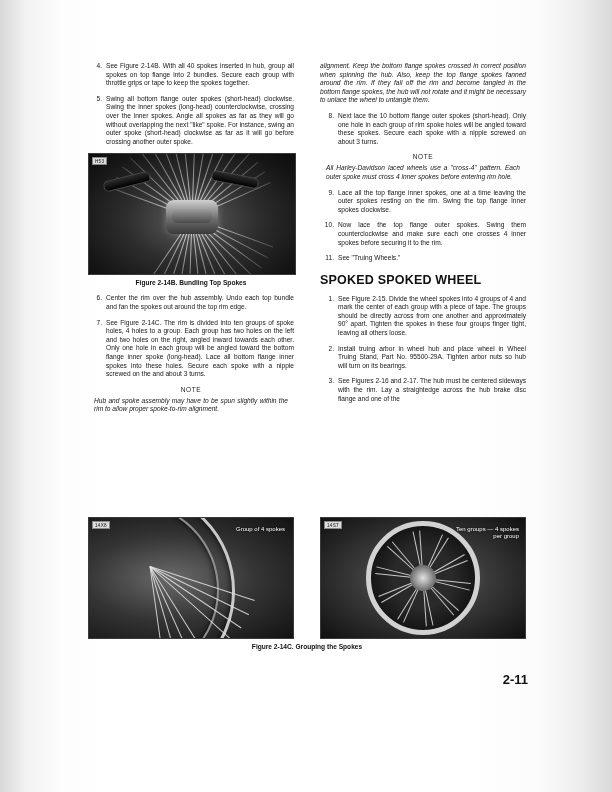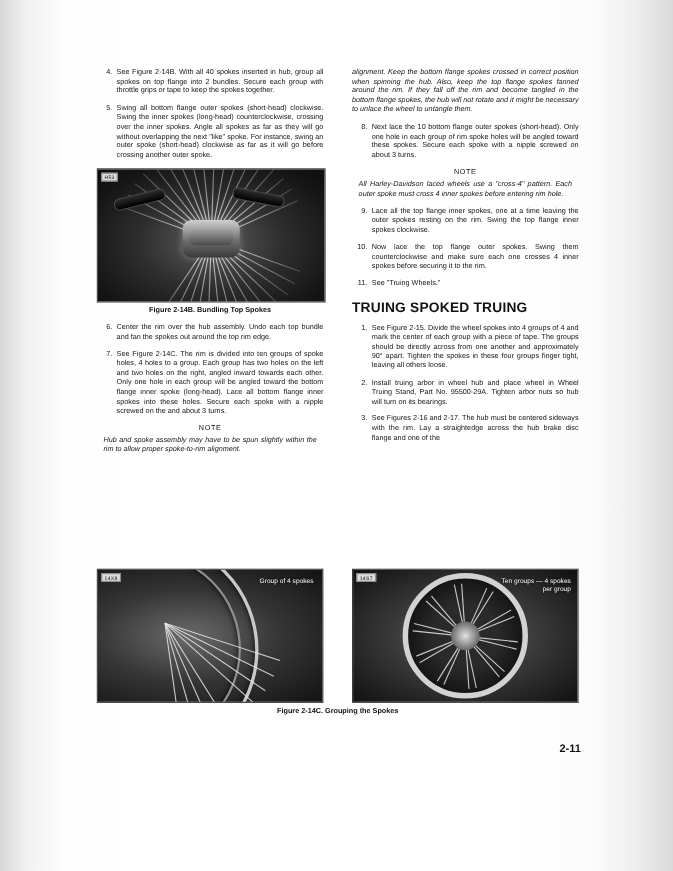--- a/index.html
+++ b/index.html
@@ -196,21 +196,21 @@
     position: absolute;
     left: 50%; top: 50%;
     width: 48px; height: 1px;
     background: rgba(230,230,230,0.85);
     transform-origin: 0 50%;
   }
   .page-num {
     position: absolute;
     right: 84px;
     bottom: 105px;
-    font-size: 10px;
+    font-size: 13px;
     font-weight: bold;
     color: #111;
   }
 </style>
 </head>
 <body>
 
 <div class="page">
 
   <div class="content">
@@ -302,21 +302,21 @@
       <div class="item">
         <span class="num">10.</span>
         <span>Now lace the top flange outer spokes. Swing them counterclockwise and make sure each one crosses 4 inner spokes before securing it to the rim.</span>
       </div>
 
       <div class="item">
         <span class="num">11.</span>
         <span>See "Truing Wheels."</span>
       </div>
 
-      <div class="section-title">TRUING SPOKED TRUING</div>
+      <div class="section-title">SPOKED SPOKED WHEEL</div>
 
       <div class="item">
         <span class="num">1.</span>
         <span>See Figure 2-15. Divide the wheel spokes into 4 groups of 4 and mark the center of each group with a piece of tape. The groups should be directly across from one another and approximately 90° apart. Tighten the spokes in these four groups finger tight, leaving all others loose.</span>
       </div>
 
       <div class="item">
         <span class="num">2.</span>
         <span>Install truing arbor in wheel hub and place wheel in Wheel Truing Stand, Part No. 95500-29A. Tighten arbor nuts so hub will turn on its bearings.</span>
       </div>

